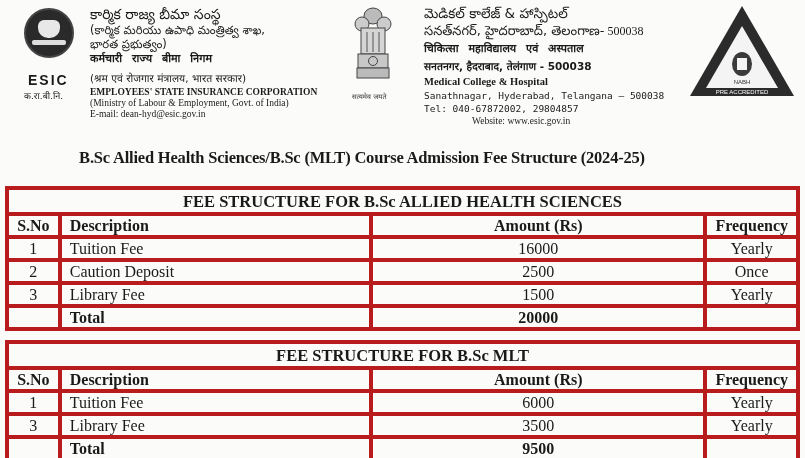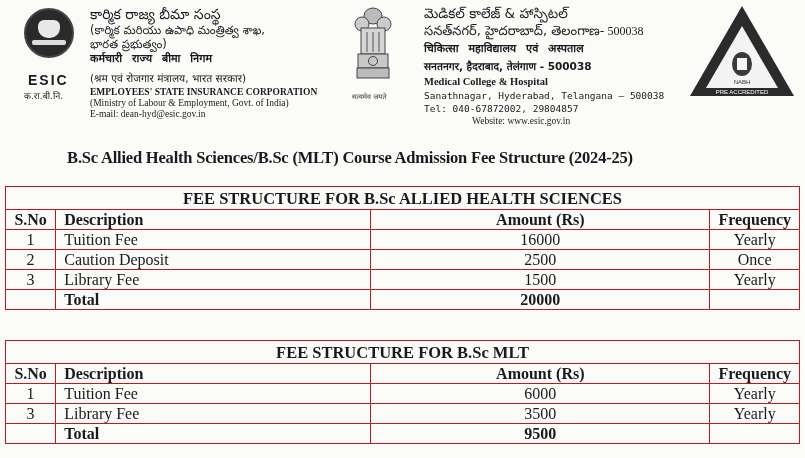--- a/index.html
+++ b/index.html
@@ -43,31 +43,31 @@
   .r-te2 .pin { font-size: 12px; font-family: Liberation Serif, serif; }
   .r-hi1 { font-size: 11px; line-height: 18px; font-weight: bold; font-family: "DejaVu Sans", sans-serif; word-spacing: 6px; }
   .r-hi2 { font-size: 10.5px; line-height: 17px; font-weight: bold; font-family: "DejaVu Sans", sans-serif; }
   .r-en1 { font-size: 10.5px; line-height: 14px; font-weight: bold; }
   .r-en2 { font-size: 10.5px; line-height: 13px; font-family: "DejaVu Sans Mono", monospace; font-size: 9.5px; }
   .r-en3 { font-size: 10.5px; line-height: 13px; font-family: "DejaVu Sans Mono", monospace; font-size: 9.5px; }
   .r-en4 { font-size: 9.5px; line-height: 13px; margin-left: 48px; }
   .nabh { left: 688px; top: 4px; width: 108px; height: 96px; }
 
   .doc-title {
-    left: 0; width: 700px; top: 148px; text-align: center;
+    left: 12px; width: 700px; top: 148px; text-align: center;
     font-size: 16.5px; font-weight: bold; letter-spacing: -0.2px;
   }
 
   table.fee {
     position: absolute; left: 5px; width: 795px;
     border-collapse: collapse;
     font-size: 16px;
   }
   table.fee td, table.fee th {
-    border: 1px solid #b91c1c; padding: 0 8px; height: 19px; line-height: 19px;
+    border: 4px solid #b91c1c; padding: 0 8px; height: 19px; line-height: 19px;
     font-weight: normal;
   }
   table.fee .caption-cell { text-align: center; font-weight: bold; font-size: 16.5px; height: 22px; }
   table.fee .hdr { font-weight: bold; }
   table.fee .c-sno { width: 52px; text-align: center; padding: 0; }
   table.fee .c-desc { width: 334px; text-align: left; }
   table.fee .c-amt { width: 366px; text-align: center; }
   table.fee .c-freq { text-align: center; }
   table.fee .bold { font-weight: bold; }
   .t1 { top: 186px; }

